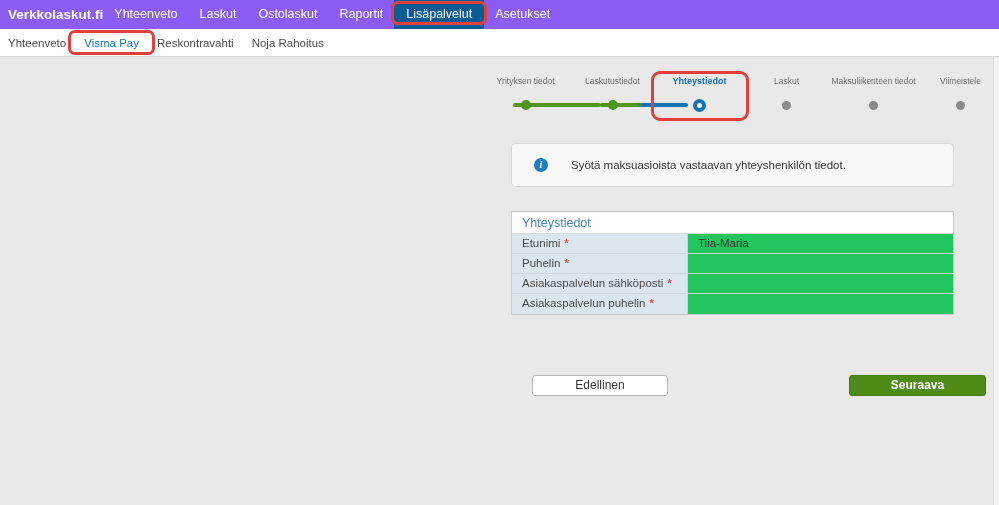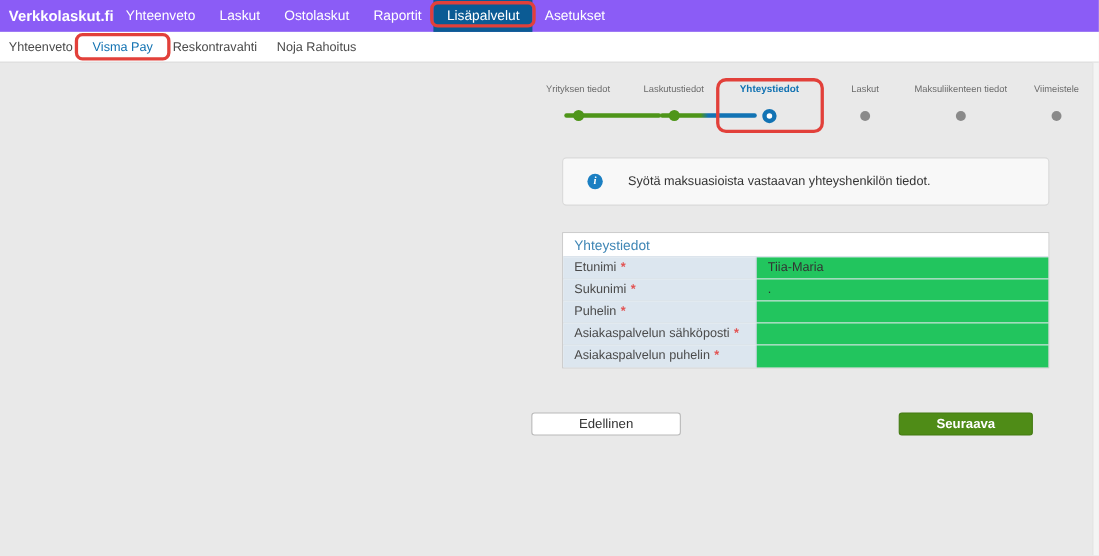--- a/index.html
+++ b/index.html
@@ -212,29 +212,29 @@
     top: 375px;
     height: 21px;
     font-family: "Liberation Sans", sans-serif;
     font-size: 12px;
     line-height: 19px;
     text-align: center;
     border-radius: 3px;
     cursor: pointer;
   }
   .btn-prev {
-    left: 483px;
+    left: 532px;
     width: 136px;
     background: #ffffff;
     border: 1px solid #b9b9b9;
     color: #333;
   }
   .btn-next {
-    left: 817px;
-    width: 122px;
+    left: 849px;
+    width: 137px;
     background: #4f8c17;
     border: 1px solid #447a12;
     color: #fff;
     font-weight: bold;
   }
 
   
   .scroll-strip {
     position: absolute;
     right: 0; top: 57px; bottom: 0;
@@ -320,24 +320,20 @@
 </div>
 
 <div class="form-table">
   <div class="form-header">Yhteystiedot</div>
 
   <div class="trow">
     <div class="tlabel"><span>Etunimi</span><span class="req">*</span></div>
     <div class="tvalue">Tiia-Maria</div>
   </div>
   <div class="trow">
-    <div class="tlabel"><span>Sukunimi</span><span class="req">*</span></div>
-    <div class="tvalue">.</div>
-  </div>
-  <div class="trow">
     <div class="tlabel"><span>Puhelin</span><span class="req">*</span></div>
     <div class="tvalue"></div>
   </div>
   <div class="trow">
     <div class="tlabel"><span>Asiakaspalvelun sähköposti</span><span class="req">*</span></div>
     <div class="tvalue"></div>
   </div>
   <div class="trow">
     <div class="tlabel"><span>Asiakaspalvelun puhelin</span><span class="req">*</span></div>
     <div class="tvalue"></div>

